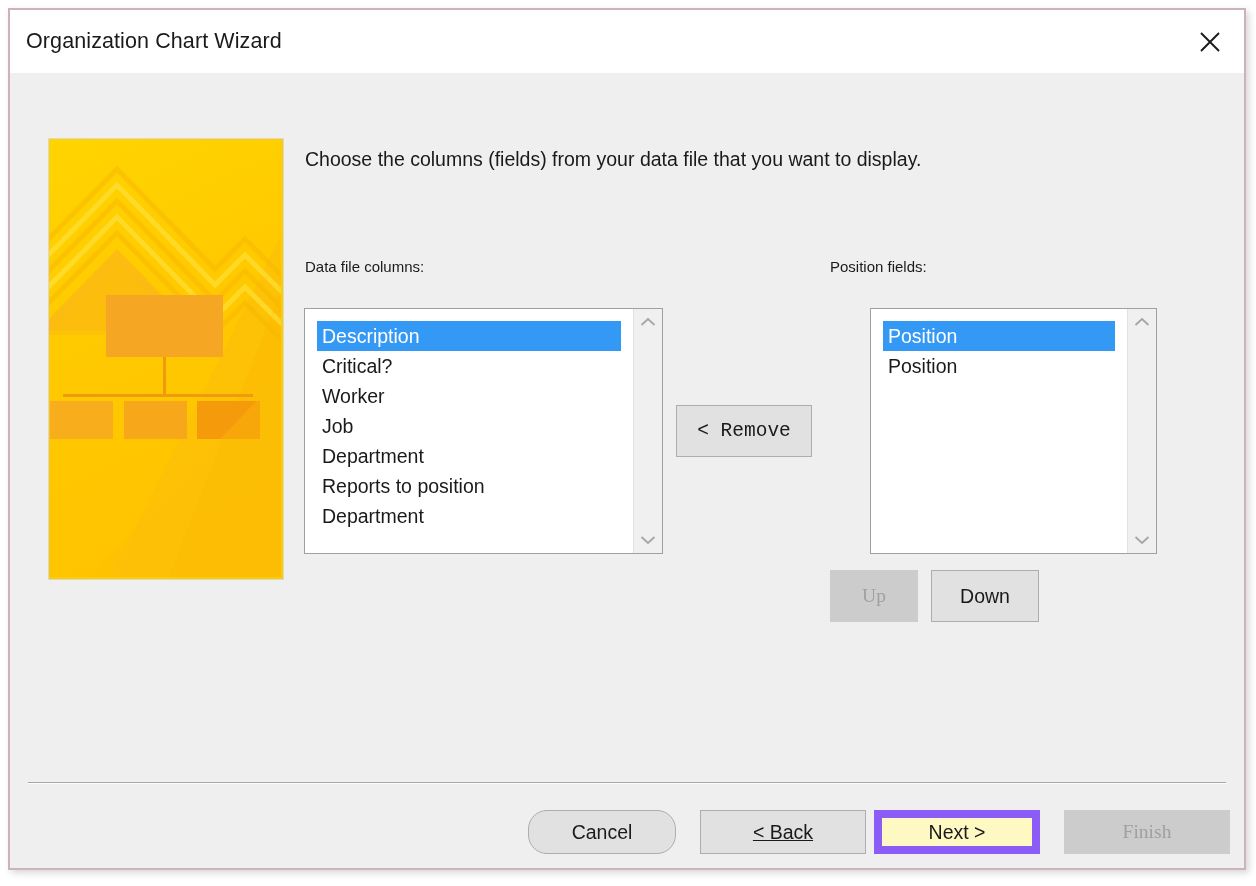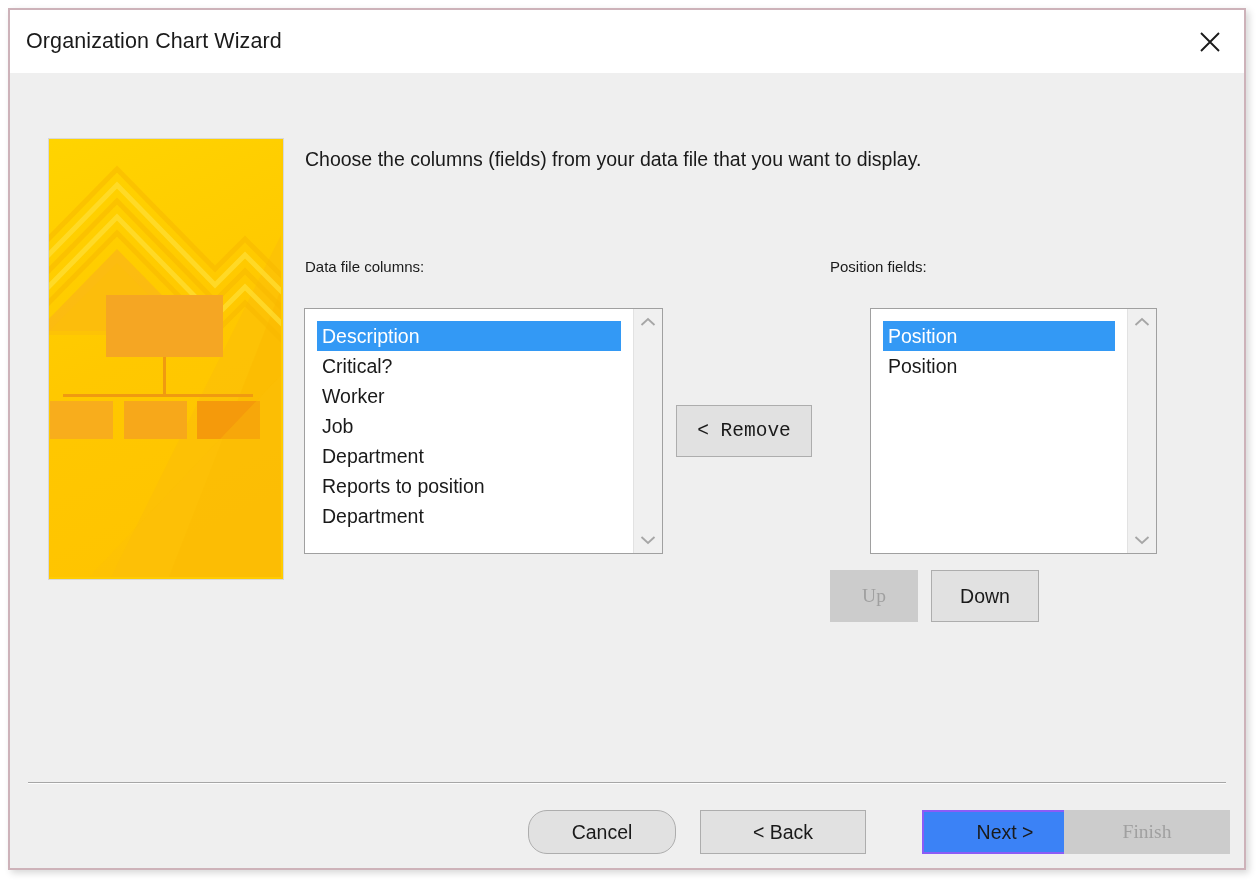--- a/index.html
+++ b/index.html
@@ -180,23 +180,22 @@
     padding: 0;
     white-space: nowrap;
   }
   .btn.disabled {
     background: #cccccc;
     border-color: #cccccc;
     color: #a0a0a0;
     font-family: Liberation Serif, serif;
   }
   .btn.focused {
-    border: 2px solid #8b5cf6;
-    background: #3b82f6;
-    margin-left: 48px;
+    border: 8px solid #8b5cf6;
+    background: #fef9c3;
   }
 
   #btn-add     { left: 666px; top: 262px; width: 136px; height: 52px; }
   #btn-remove  { left: 666px; top: 332px; width: 136px; height: 52px; font-family: Liberation Mono, monospace; }
   #btn-up      { left: 820px; top: 497px; width: 88px;  height: 52px; }
   #btn-down    { left: 921px; top: 497px; width: 108px; height: 52px; }
 
   
   #separator {
     position: absolute;
@@ -204,21 +203,21 @@
     right: 18px;
     top: 709px;
     height: 2px;
     border-top: 1px solid #a6a6a6;
     border-bottom: 1px solid #fdfdfd;
     box-sizing: border-box;
   }
 
   
   #btn-cancel { left: 518px; top: 737px; width: 148px; height: 44px; border-radius: 19px; }
-  #btn-back   { left: 690px; top: 737px; width: 166px; height: 44px; }
+  #btn-back   { left: 690px; top: 737px; width: 166px; height: 44px; text-decoration: underline; }
   #btn-next   { left: 864px; top: 737px; width: 166px; height: 44px; }
   #btn-finish { left: 1054px; top: 737px; width: 166px; height: 44px; }
 </style>
 </head>
 <body>
 
 <div id="desktop">
 
   <div id="dialog">
 

